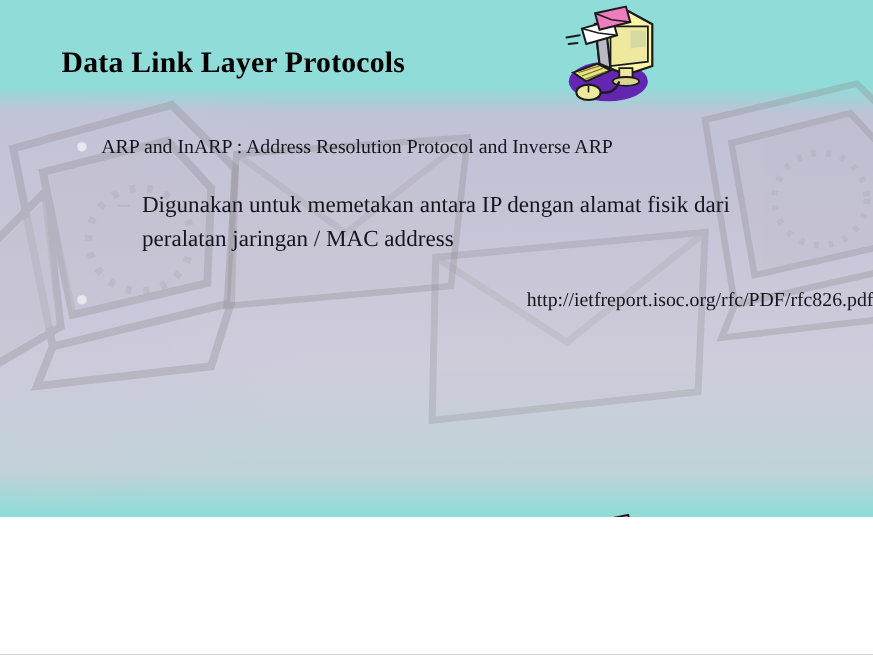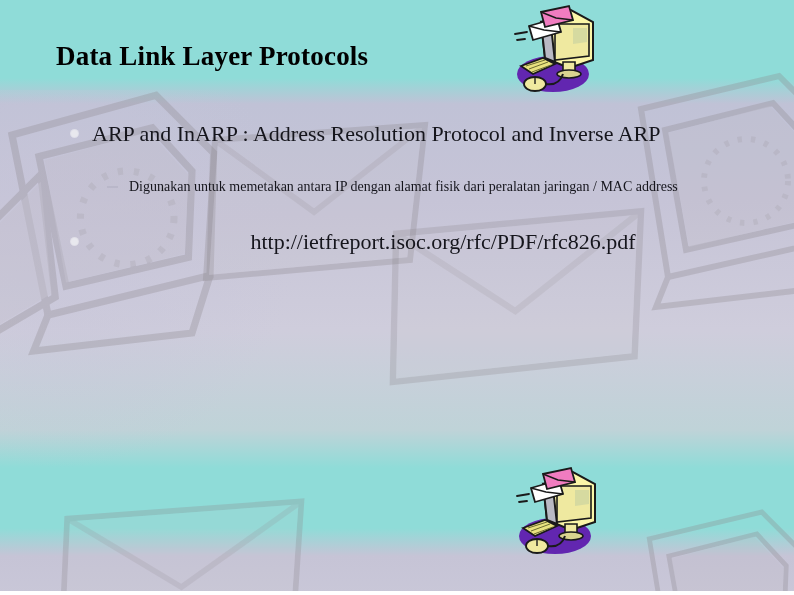--- a/index.html
+++ b/index.html
@@ -7,21 +7,21 @@
     padding: 0;
     background: #ffffff;
   }
   body {
     font-family: "Liberation Serif", "DejaVu Serif", serif;
   }
 
   #slide {
     position: relative;
     width: 794px;
-    height: 591px;
+    height: 470px;
     overflow: hidden;
     background: #a3a3a3;
   }
 
   
   .bg-base {
     position: absolute;
     inset: 0;
     background: linear-gradient(to bottom,
         #8fdcd8 0px,
@@ -77,61 +77,61 @@
     position: absolute;
     left: 0;
     top: 118px;
     width: 794px;
   }
 
   .lvl1 {
     position: relative;
     padding-left: 92px;
     margin: 0 0 0 0;
-    font-size: 22px;
+    font-size: 18px;
     line-height: 31px;
     color: #15151c;
     text-align: justify;
   }
   .lvl1 .txt { display: block; }
   .lvl1 > .bullet {
     position: absolute;
     left: 71px;
     top: 12px;
     width: 7px;
     height: 7px;
     border-radius: 50%;
     background: #e8e8ee;
     box-shadow: 0 0 0 1px rgba(255,255,255,.45);
   }
 
   .lvl2 {
     position: relative;
     padding-left: 129px;
     padding-right: 60px;
-    font-size: 14px;
+    font-size: 21px;
     line-height: 31px;
     color: #15151c;
     text-align: left;
   }
   .lvl2 > .dash {
     position: absolute;
     left: 107px;
     top: 15px;
     width: 11px;
     height: 2px;
     background: #b9b7c9;
   }
 
   .spacer-a { height: 22px; }
   .spacer-b { height: 24px; }
   .spacer-c { height: 17px; }
 
   .link-row { margin-bottom: 0; }
-  .link-row .txt { text-align: center; }
+  .link-row .txt { text-align: right; }
 </style>
 </head>
 <body>
 
 <div id="slide">
 
   <div class="bg-base"></div>
   <div class="bg-tint-left"></div>
 
   <div class="wm" style="left:-60px; top:60px; width:360px; height:330px;">

